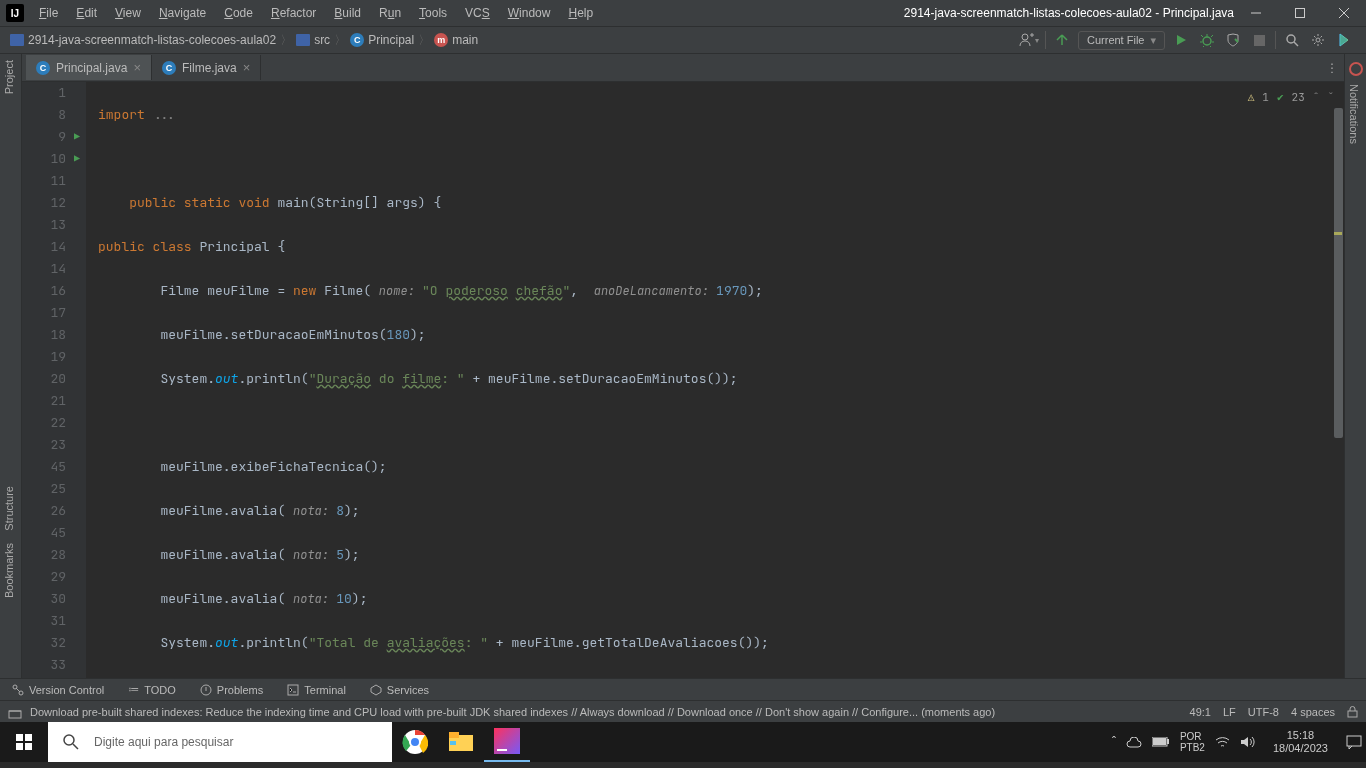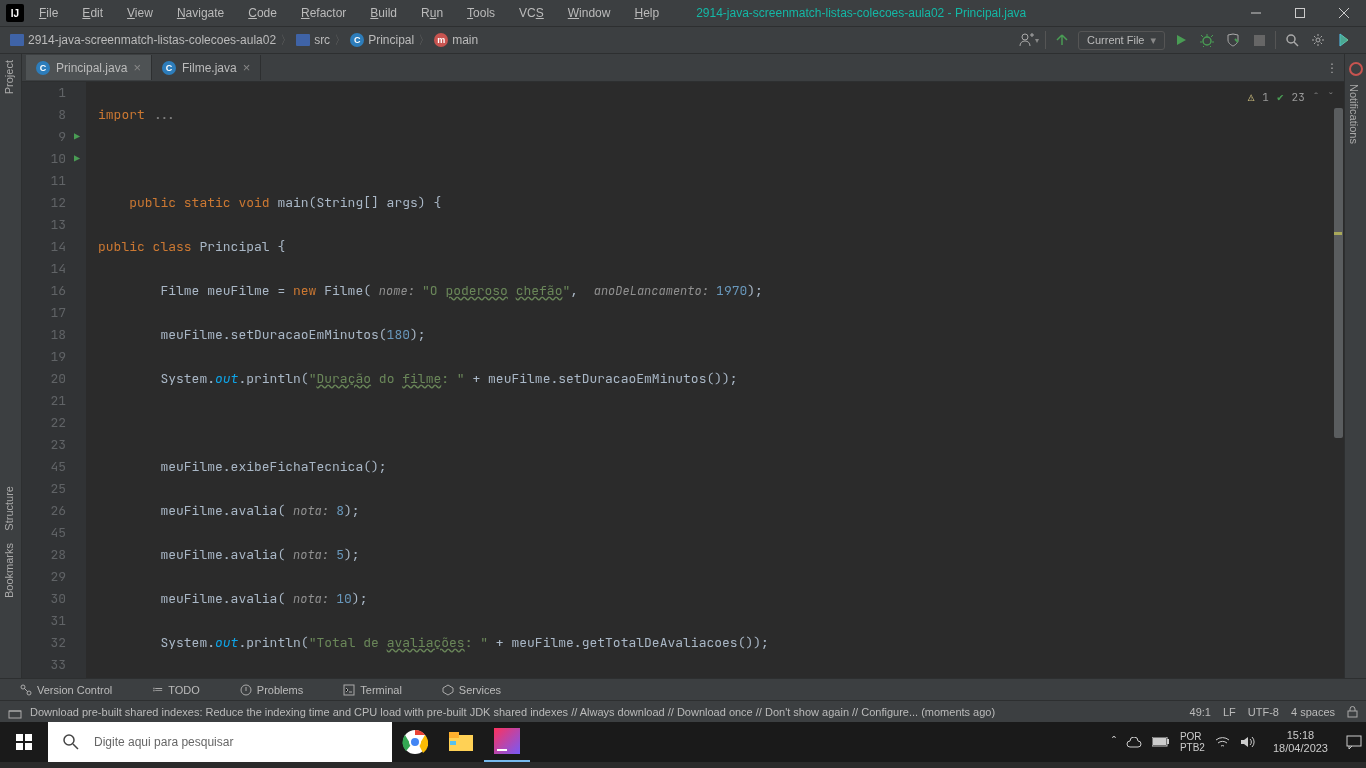--- a/index.html
+++ b/index.html
@@ -1,22 +1,22 @@
 <!DOCTYPE html>
 <html><head>
 <meta charset="utf-8">
 <style>
 * { margin:0; padding:0; box-sizing:border-box; }
 body { font-family:"Segoe UI",sans-serif; font-size:12px; background:#2b2b2b; color:#bbb; width:1366px; height:768px; overflow:hidden; }
 .titlebar { height:26px; background:#3c3f41; display:flex; align-items:center; }
 .titlebar .appicon { width:18px; height:18px; margin:0 8px 0 6px; background:#000; color:#fff; display:flex; align-items:center; justify-content:center; font-weight:bold; font-size:10px; border-radius:2px;}
-.menu { display:flex; gap:10px; }
+.menu { display:flex; gap:4px; }
 .menu span { padding:4px 7px; cursor:default; }
 .menu u { text-decoration:underline; }
-.titlecenter { flex:1; text-align:left; padding-left:30px; color:#14b8a6; }
+.titlecenter { flex:1; text-align:right; padding-left:30px; color:#ffffff; }
 .winbtns { display:flex; }
 .winbtns div { width:44px; height:26px; display:flex; align-items:center; justify-content:center; color:#aaa; }
 .navbar { height:28px; background:#3c3f41; display:flex; align-items:center; border-top:1px solid #2d2f30; border-bottom:1px solid #2d2f30;}
 .breadcrumb { display:flex; align-items:center; gap:4px; padding-left:10px; flex:1; }
 .breadcrumb .sep { color:#666; }
 .breadcrumb .crumb { display:flex; align-items:center; gap:4px; }
 .icon-folder { width:14px; height:12px; background:#3f63a6; border-radius:1px;}
 .icon-class { width:14px; height:14px; border-radius:50%; background:#2d7dbb; display:flex; align-items:center; justify-content:center; color:#fff; font-size:9px; font-weight:bold;}
 .icon-method { width:14px; height:14px; border-radius:50%; background:#c75450; display:flex; align-items:center; justify-content:center; color:#fff; font-size:9px; font-weight:bold;}
 .toolbar { display:flex; align-items:center; gap:6px; padding-right:12px; }
@@ -49,21 +49,21 @@
 .k-typo { text-decoration:underline wavy #6a8759; }
 .rightgutter { width:22px; background:#3c3f41; border-left:1px solid #2d2f30;}
 .rightgutter .tabv { writing-mode:vertical-rl; padding:6px 3px; font-size:11px; color:#aaa;}
 .inspect { position:absolute; top:4px; right:10px; display:flex; gap:8px; font-size:11px; color:#999; align-items:center; z-index:3;}
 .inspect .warn { color:#c9ba7c;}
 .inspect .ok { color:#499c54;}
 .scrolltrack { position:absolute; right:0; top:0; width:12px; bottom:0; z-index:2;}
 .scrollthumb { position:absolute; right:1px; top:26px; width:9px; height:330px; background:#5a5d5f; border-radius:2px;}
 .mark-thumb { position:absolute; right:2px; width:8px; height:3px;}
 .bottombar { height:22px; background:#3c3f41; display:flex; align-items:center; border-top:1px solid #2d2f30;}
-.bottombar .bitem { display:flex; align-items:flex-end; gap:5px; padding:0 20px; font-size:11px; color:#bbb;}
+.bottombar .bitem { display:flex; align-items:flex-end; gap:5px; padding:0 12px; font-size:11px; color:#bbb;}
 .statusbar { height:22px; background:#3c3f41; display:flex; align-items:center; font-size:11px; padding:0 8px; border-top:1px solid #2d2f30;}
 .statusbar .left { flex:1; display:flex; align-items:center; gap:8px;}
 .statusbar .right { display:flex; gap:12px; align-items:center;}
 .taskbar { height:40px; background:#1a1a1a; display:flex; align-items:center;}
 .winstart { width:48px; height:40px; display:flex; align-items:center; justify-content:center; color:#fff;}
 .searchbox { flex:0 0 344px; height:40px; background:#fff; display:flex; align-items:center; padding-left:14px; gap:14px; color:#666;}
 .taskicons { display:flex; height:40px;}
 .taskicon { width:46px; display:flex; align-items:center; justify-content:center;}
 .tasktray { margin-left:auto; display:flex; align-items:center; gap:10px; color:#ccc; padding-right:4px;}
 .trayclock { text-align:center; font-size:11px; line-height:13px; padding:0 8px;}

